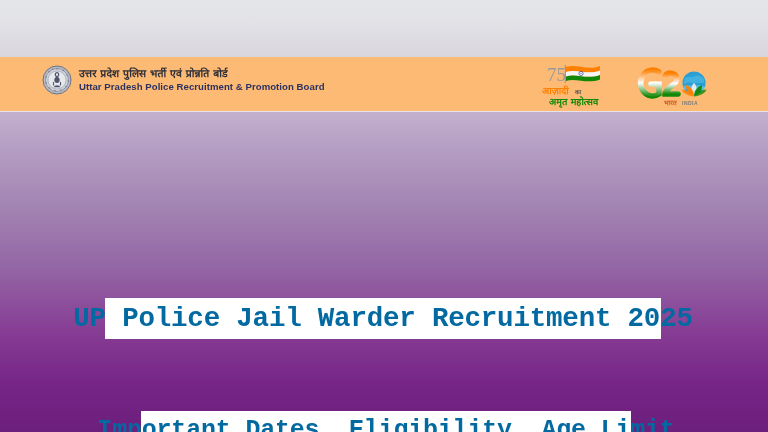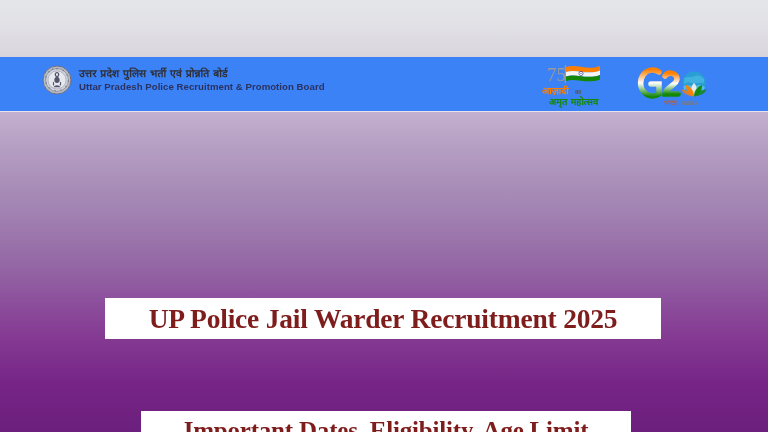--- a/index.html
+++ b/index.html
@@ -27,21 +27,21 @@
     height: 57px;
     background: linear-gradient(to bottom, #e4e5e9 0%, #e1e1e6 45%, #d9d5dd 100%);
   }
 
   
   .header-band {
     position: absolute;
     left: 0; top: 57px;
     width: 768px;
     height: 55px;
-    background: #3b82f6;
+    background: #fdba74;
   }
   .header-band::after {
     content: "";
     position: absolute;
     left: 0; bottom: 0;
     width: 100%;
     height: 1px;
     background: #e8e2ea;
   }
 
@@ -134,23 +134,23 @@
     width: 556px;
     height: 41px;
   }
   .plate-sub {
     left: 141px;
     top: 299px;
     width: 490px;
     height: 39px;
   }
   .plate-text {
-    font-family: Liberation Serif, serif;
+    font-family: Liberation Mono, monospace;
     font-weight: 700;
-    color: #7f1d1d;
+    color: #0369a1;
     white-space: nowrap;
     letter-spacing: -0.2px;
   }
   .plate-title .plate-text { font-size: 27.5px; }
   .plate-sub .plate-text   { font-size: 25px; }
 </style>
 </head>
 <body>
 
 <div class="screen">

